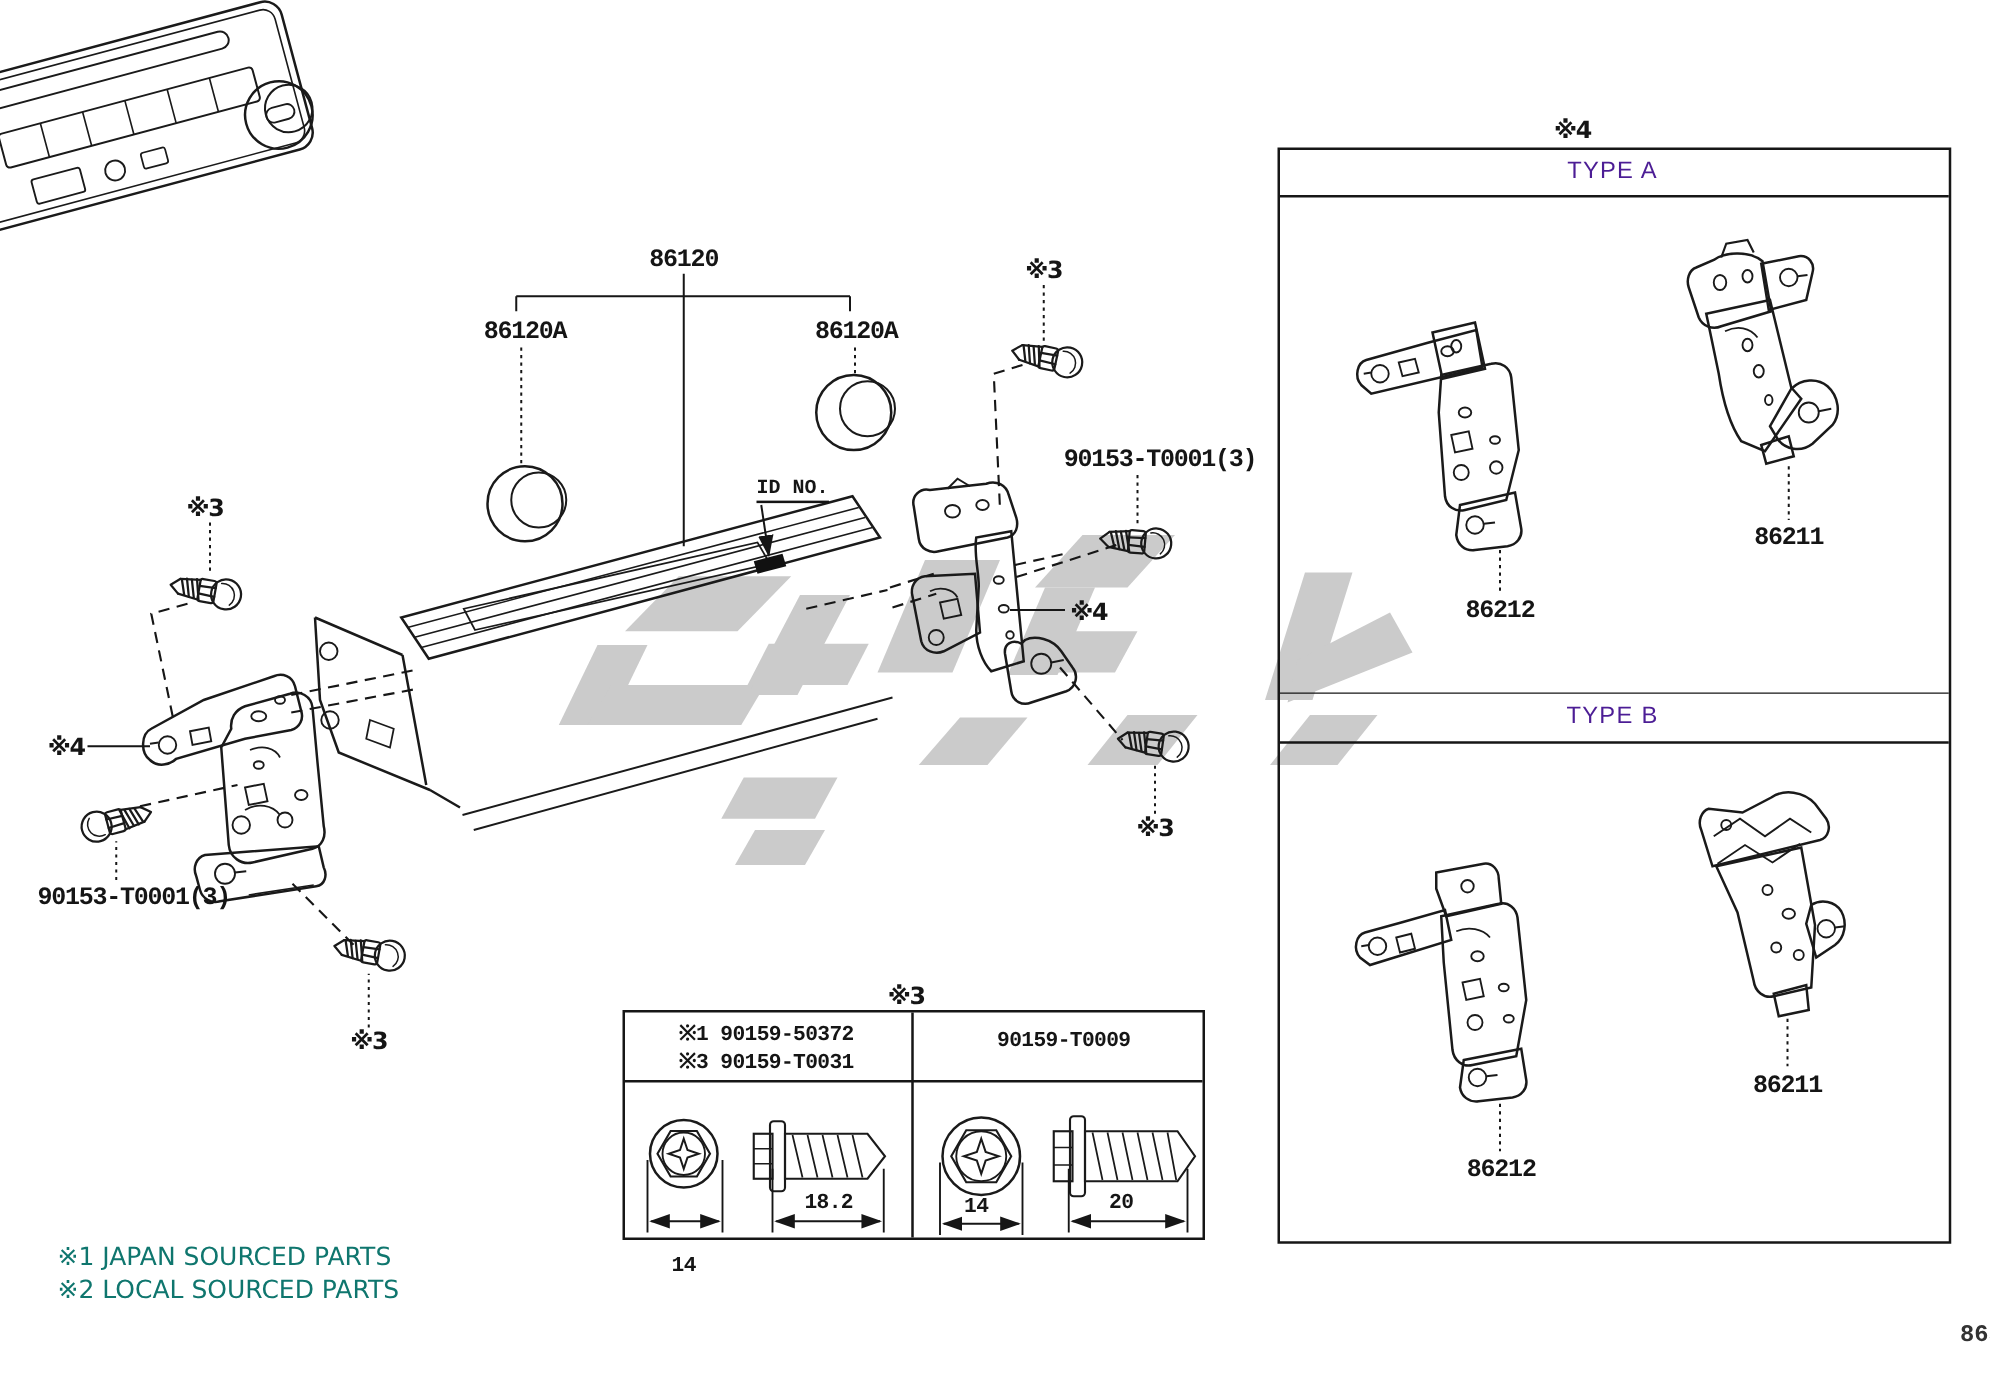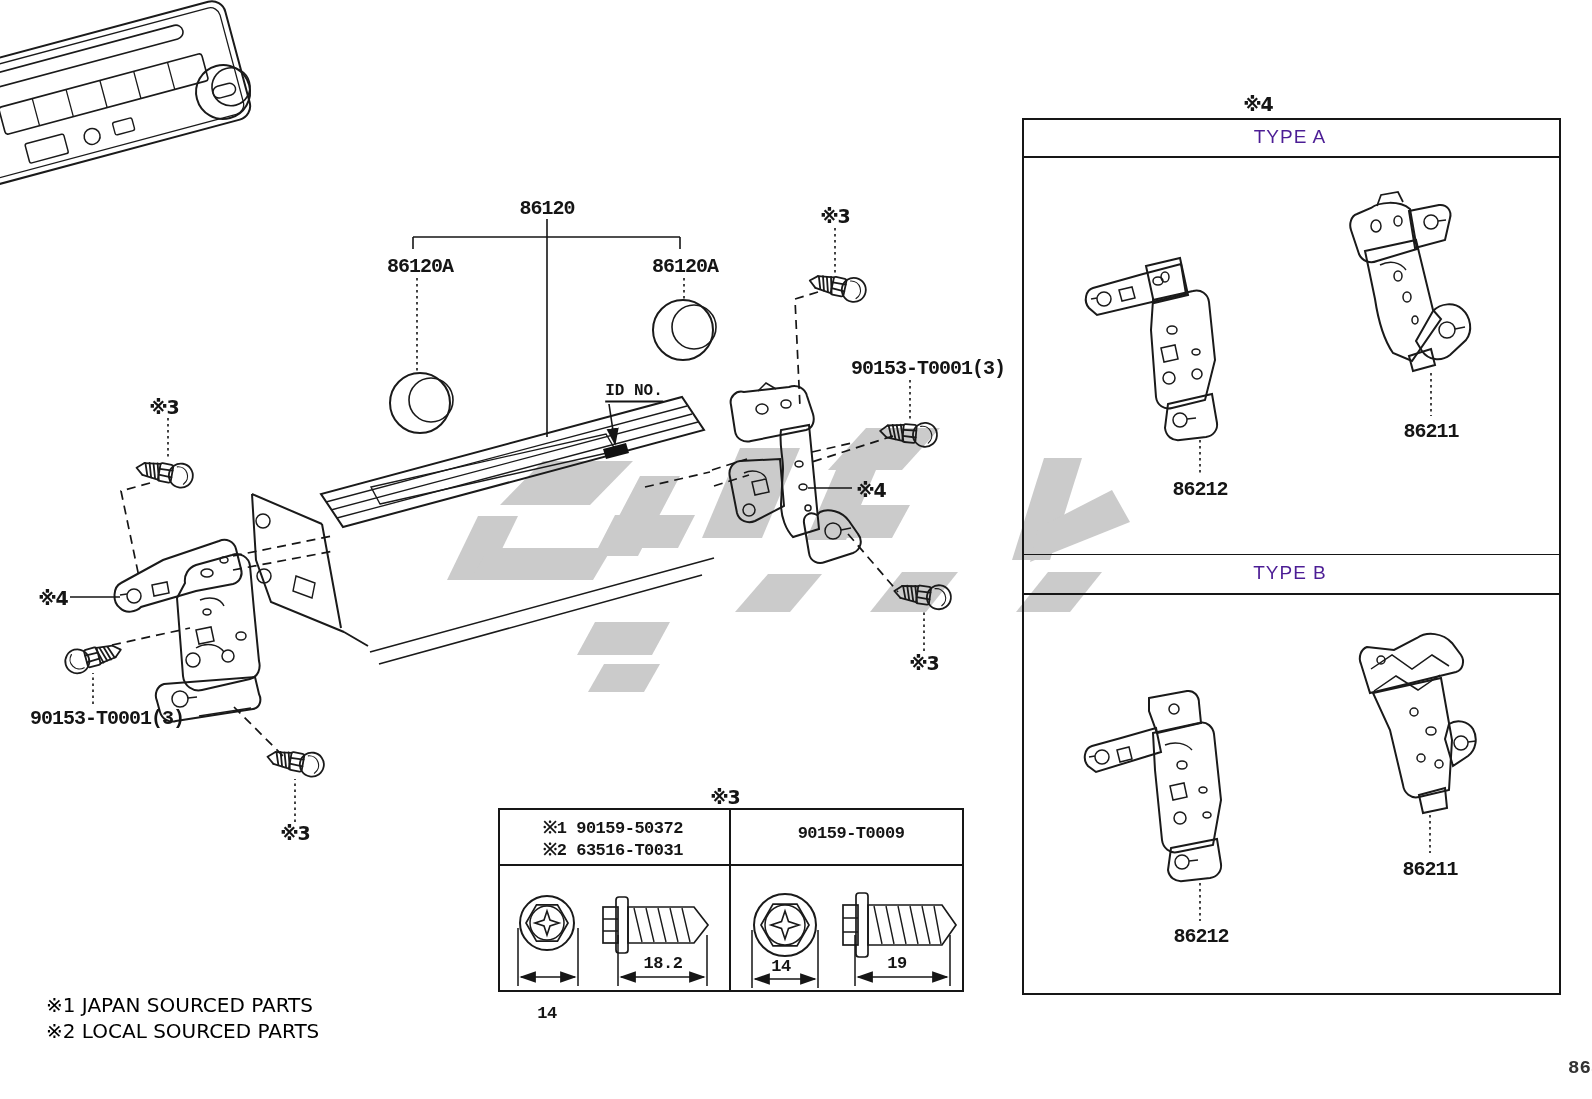--- a/index.html
+++ b/index.html
@@ -5,21 +5,21 @@
   html,body{margin:0;padding:0;background:#ffffff;}
   #stage{position:relative;width:1592px;height:1099px;background:#ffffff;overflow:hidden;
          font-family:"Liberation Sans",sans-serif;color:#111;}
   svg{position:absolute;left:0;top:0;pointer-events:none;}
   .lbl{position:absolute;white-space:nowrap;color:#151515;}
   .ctr{transform:translate(-50%,-50%);}
   .pn{font:bold 20px "Liberation Mono","DejaVu Sans Mono",monospace;letter-spacing:-1px;text-align:right;}
   .pn-sm{font:bold 17px "Liberation Mono","DejaVu Sans Mono",monospace;letter-spacing:-0.5px;}
   .ref{font:bold 19px "DejaVu Sans","Liberation Sans",sans-serif;letter-spacing:-1px;}
   .sans{font:19px "Liberation Sans",sans-serif;letter-spacing:1px;color:#4c1d95;}
-  .note{font:20px "DejaVu Sans","Liberation Sans",sans-serif;color:#000000;}
+  .note{font:20px "DejaVu Sans","Liberation Sans",sans-serif;color:#0f766e;}
   .idno{font:bold 16px "Liberation Mono","DejaVu Sans Mono",monospace;border-bottom:2px solid #151515;padding-bottom:1px;}
   .doc{font:bold 19px "Liberation Mono","DejaVu Sans Mono",monospace;color:#333;}
   
   #panel{position:absolute;left:1022px;top:118px;width:535px;height:873px;border:2px solid #161616;}
   #panel .divA{position:absolute;left:0;top:36px;width:100%;height:0;border-top:2px solid #161616;}
   #panel .bandB-top{position:absolute;left:0;top:434px;width:100%;height:0;border-top:1.5px solid #161616;}
   #panel .bandB-bot{position:absolute;left:0;top:473px;width:100%;height:0;border-top:2px solid #161616;}
   
   #tbl{position:absolute;left:498px;top:808px;width:462px;height:180px;border:2px solid #161616;}
   #tbl .vdiv{position:absolute;left:229px;top:0;width:0;height:100%;border-left:2px solid #161616;}
@@ -309,24 +309,24 @@
   <div class="lbl ctr ref" style="left:1258px;top:104px">※4</div>
   <div class="lbl ctr sans" style="left:1290px;top:137px">TYPE A</div>
   <div class="lbl ctr sans" style="left:1290px;top:573px">TYPE B</div>
   <div class="lbl ctr pn" style="left:1200px;top:489px">86212</div>
   <div class="lbl ctr pn" style="left:1431px;top:431px">86211</div>
   <div class="lbl ctr pn" style="left:1201px;top:936px">86212</div>
   <div class="lbl ctr pn" style="left:1430px;top:869px">86211</div>
 
   <div class="lbl ctr ref" style="left:725px;top:797px">※3</div>
   <div class="lbl ctr pn-sm" style="left:613px;top:826px">※1 90159-50372</div>
-  <div class="lbl ctr pn-sm" style="left:613px;top:848px">※2 63516-T0031</div>
+  <div class="lbl ctr pn-sm" style="left:613px;top:848px">※3 90159-T0031</div>
   <div class="lbl ctr pn-sm" style="left:851px;top:833px">90159-T0009</div>
   <div class="lbl ctr pn-sm" style="left:547px;top:1013px">14</div>
   <div class="lbl ctr pn-sm" style="left:663px;top:963px">18.2</div>
   <div class="lbl ctr pn-sm" style="left:781px;top:966px">14</div>
-  <div class="lbl ctr pn-sm" style="left:897px;top:963px">19</div>
+  <div class="lbl ctr pn-sm" style="left:897px;top:963px">20</div>
 
   <div class="lbl note" style="left:46px;top:993px">※1 JAPAN SOURCED PARTS</div>
   <div class="lbl note" style="left:46px;top:1019px">※2 LOCAL SOURCED PARTS</div>
   <div class="lbl doc" style="left:1568px;top:1057px">865382D</div>
 
 </div>
 
 </body></html>

